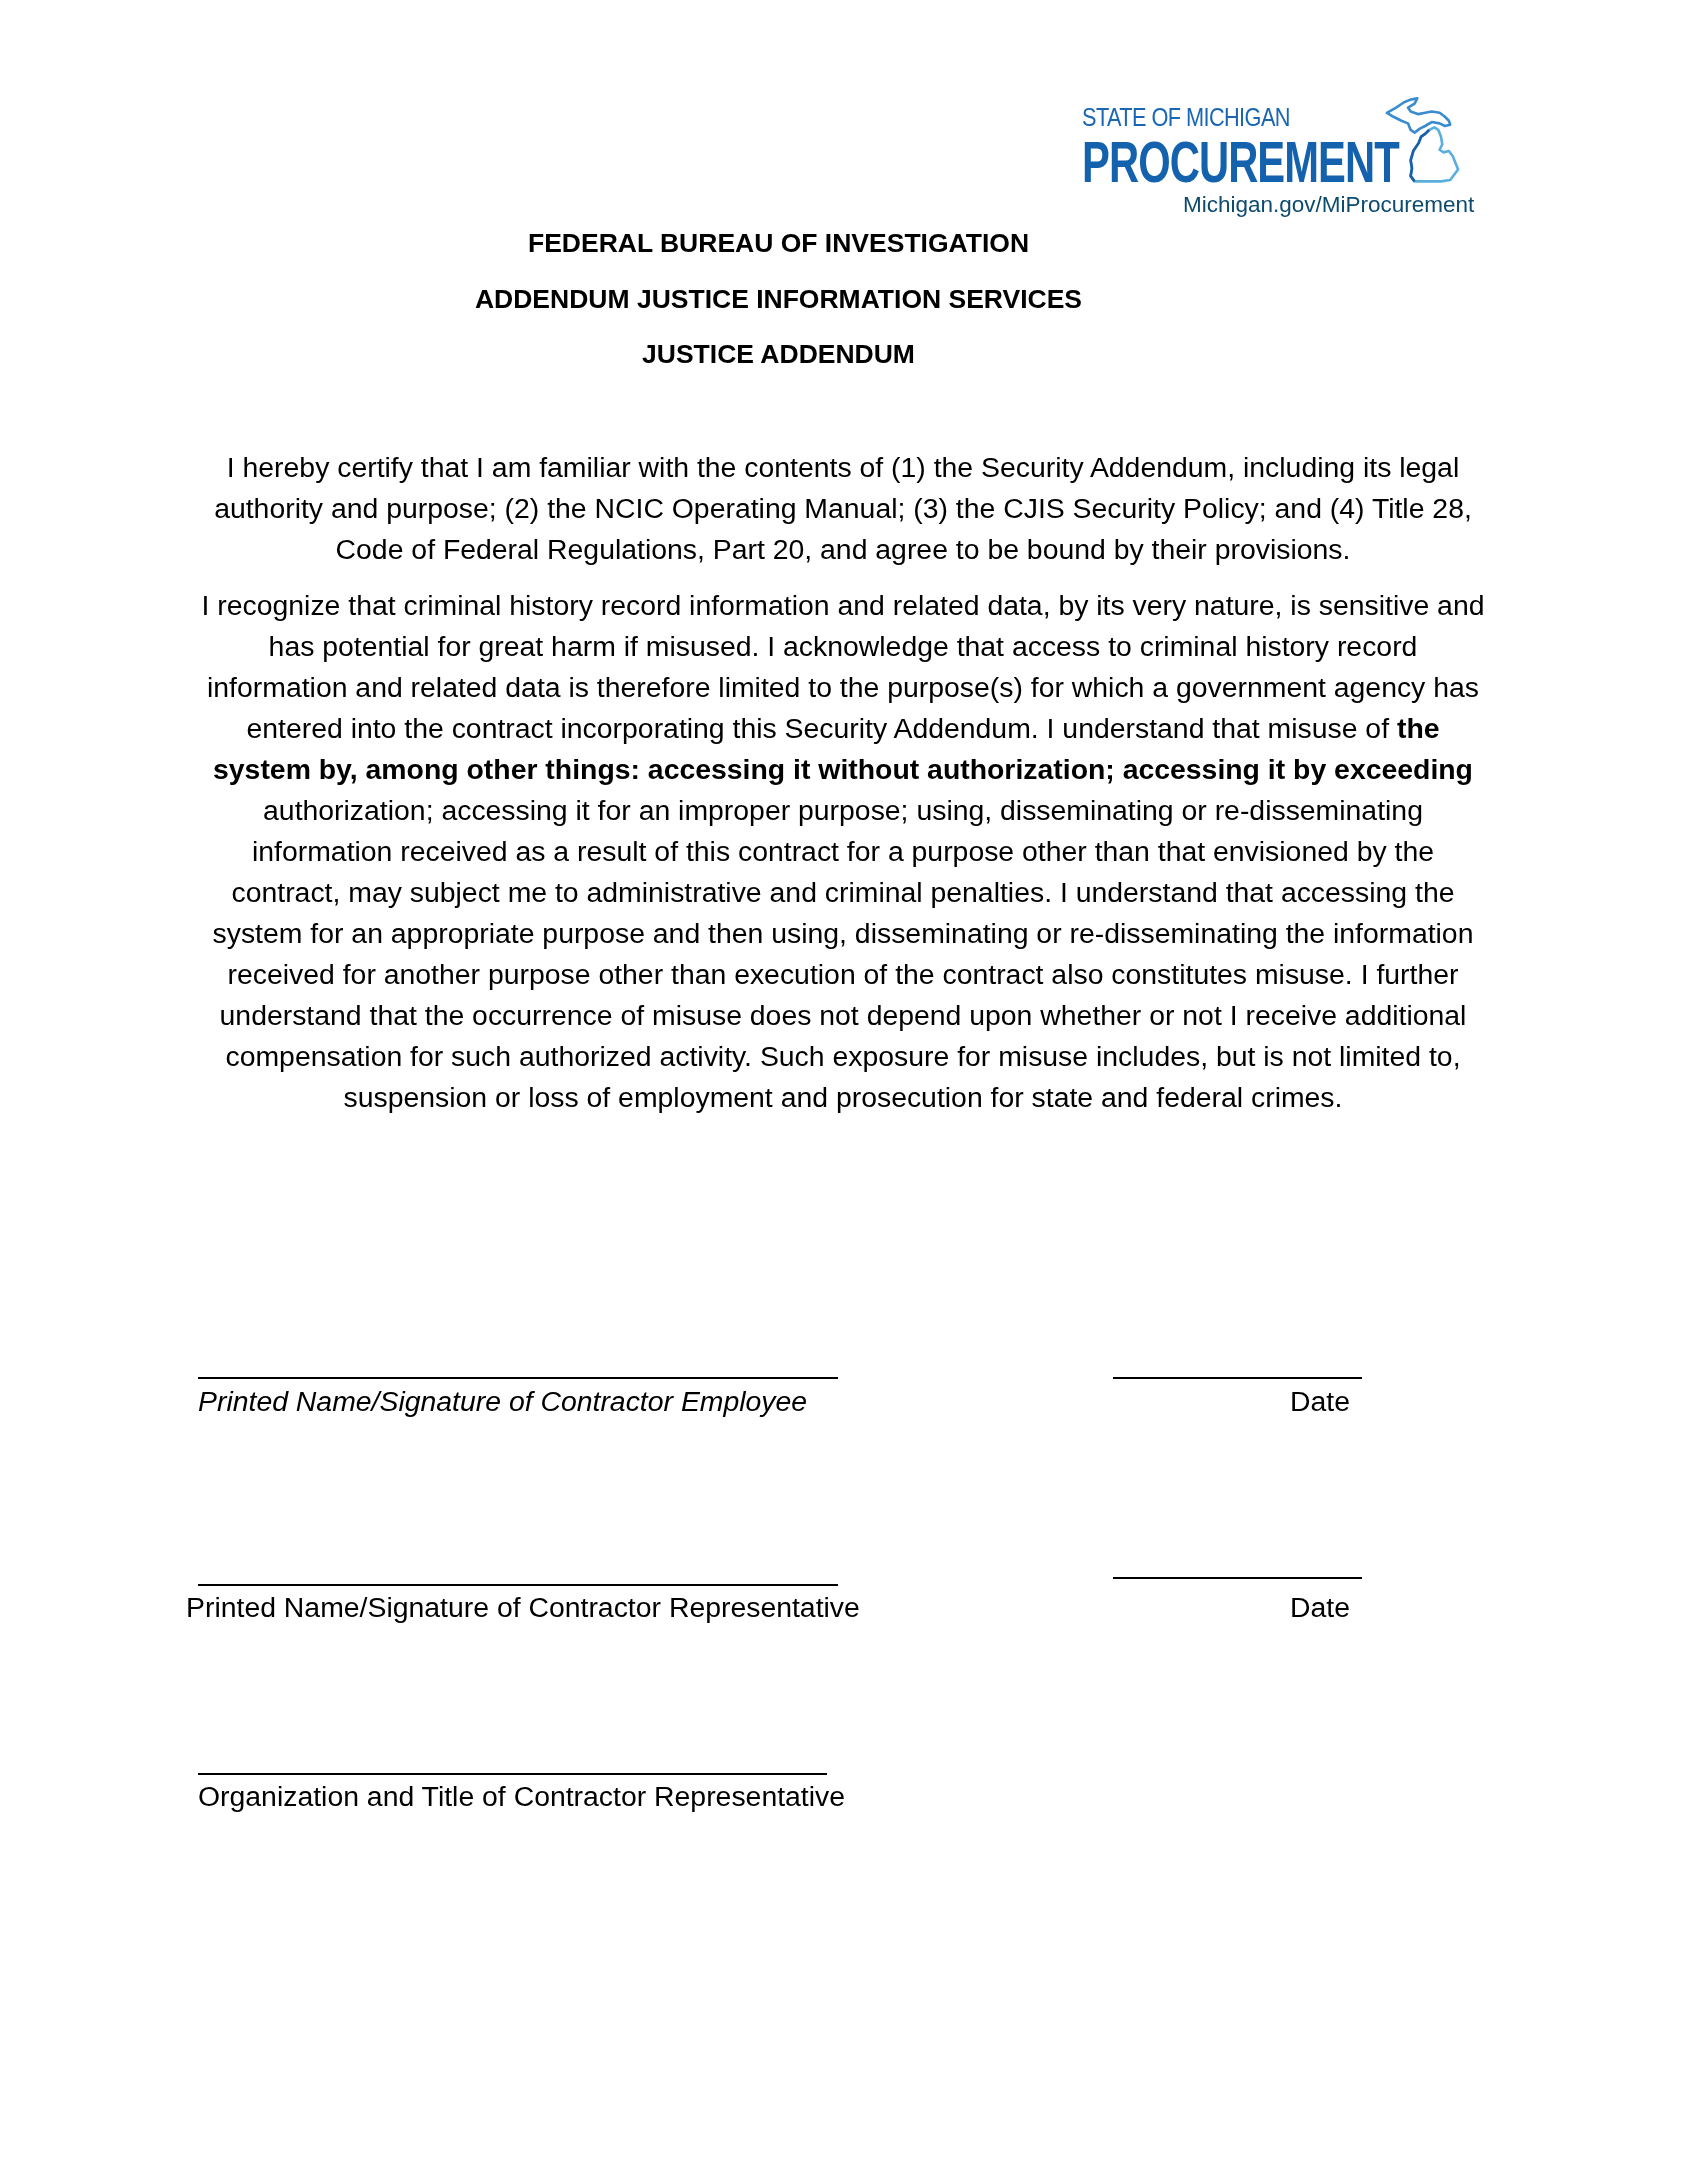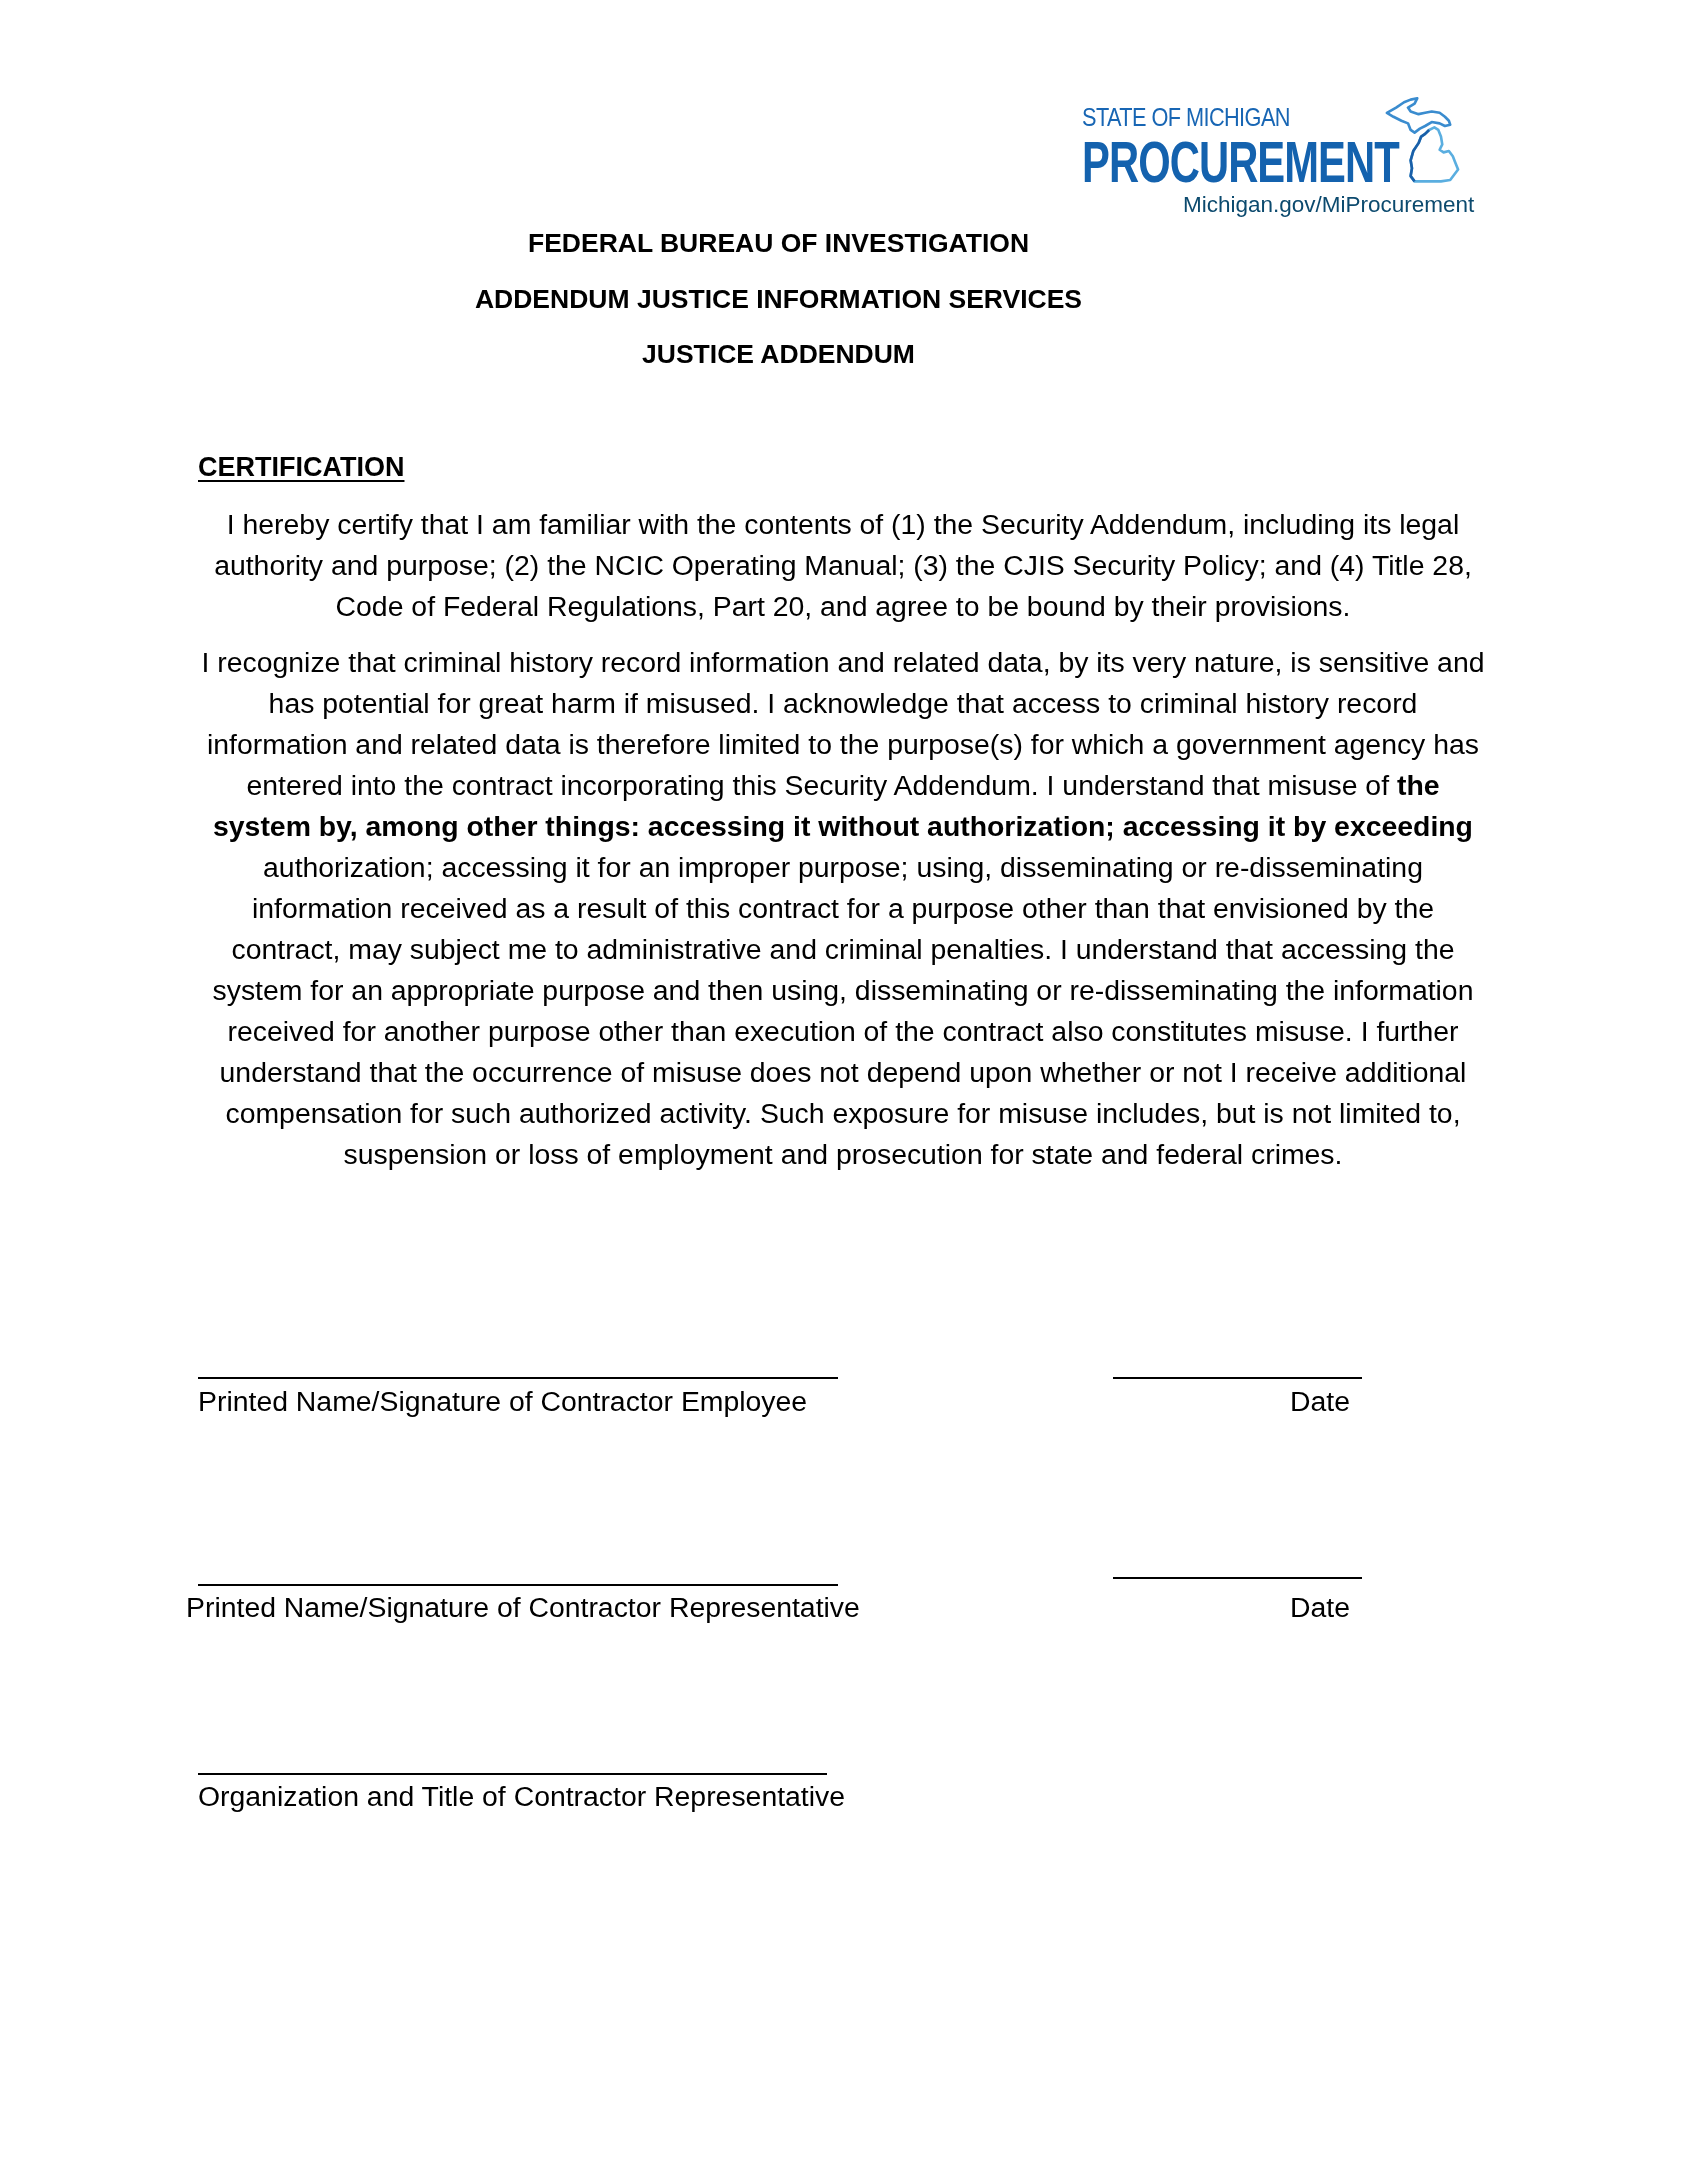--- a/index.html
+++ b/index.html
@@ -127,28 +127,27 @@
     <path d="M68 50 L62 56 L56 60 L52 70 L44 82 L40 96 L42 108 L40 120 L46 128" fill="none" stroke="#1a5fa8" stroke-width="4" stroke-linejoin="round"></path>
   </svg>
   <div class="logo-url">Michigan.gov/MiProcurement</div>
 </div>
 
 <div class="title-block t1">FEDERAL BUREAU OF INVESTIGATION</div>
 <div class="title-block t2">ADDENDUM JUSTICE INFORMATION SERVICES</div>
 <div class="title-block t3">JUSTICE ADDENDUM</div>
 
 <div class="content">
-  <p class="heading">CERTIFICATION</p>
   <p class="para">I hereby certify that I am familiar with the contents of (1) the Security Addendum, including its legal authority and purpose; (2) the NCIC Operating Manual; (3) the CJIS Security Policy; and (4) Title 28, Code of Federal Regulations, Part 20, and agree to be bound by their provisions.</p>
   <p class="para"><span>I recognize that criminal history record information and related data, by its very nature, is sensitive and has potential for great harm if misused. I acknowledge that access to criminal history record information and related data is therefore limited to the purpose(s) for which a government agency has entered into the contract incorporating this Security Addendum. I understand that misuse of </span><span class="bold-run">the system by, among other things: accessing it without authorization; accessing it by exceeding</span><span> authorization; accessing it for an improper purpose; using, disseminating or re-disseminating information received as a result of this contract for a purpose other than that envisioned by the contract, may subject me to administrative and criminal penalties. I understand that accessing the system for an appropriate purpose and then using, disseminating or re-disseminating the information received for another purpose other than execution of the contract also constitutes misuse. I further understand that the occurrence of misuse does not depend upon whether or not I receive additional compensation for such authorized activity. Such exposure for misuse includes, but is not limited to, suspension or loss of employment and prosecution for state and federal crimes.</span></p>
 </div>
 
 <div class="sig-line" style="left:198px; top:1377px; width:640px;"></div>
 <div class="sig-line" style="left:1113px; top:1377px; width:249px;"></div>
-<div class="sig-label" style="left:198px; top:1387px;">Printed Name/Signature of Contractor Employee</div>
+<div class="sig-label" style="left:198px; top:1387px;font-style:italic;">Printed Name/Signature of Contractor Employee</div>
 <div class="sig-label" style="left:1290px; top:1387px;">Date</div>
 
 <div class="sig-line" style="left:198px; top:1584px; width:640px;"></div>
 <div class="sig-line" style="left:1113px; top:1577px; width:249px;"></div>
 <div class="sig-label" style="left:186px; top:1593px;">Printed Name/Signature of Contractor Representative</div>
 <div class="sig-label" style="left:1290px; top:1593px;">Date</div>
 
 <div class="sig-line" style="left:198px; top:1773px; width:629px;"></div>
 <div class="sig-label" style="left:198px; top:1782px;">Organization and Title of Contractor Representative</div>
 

